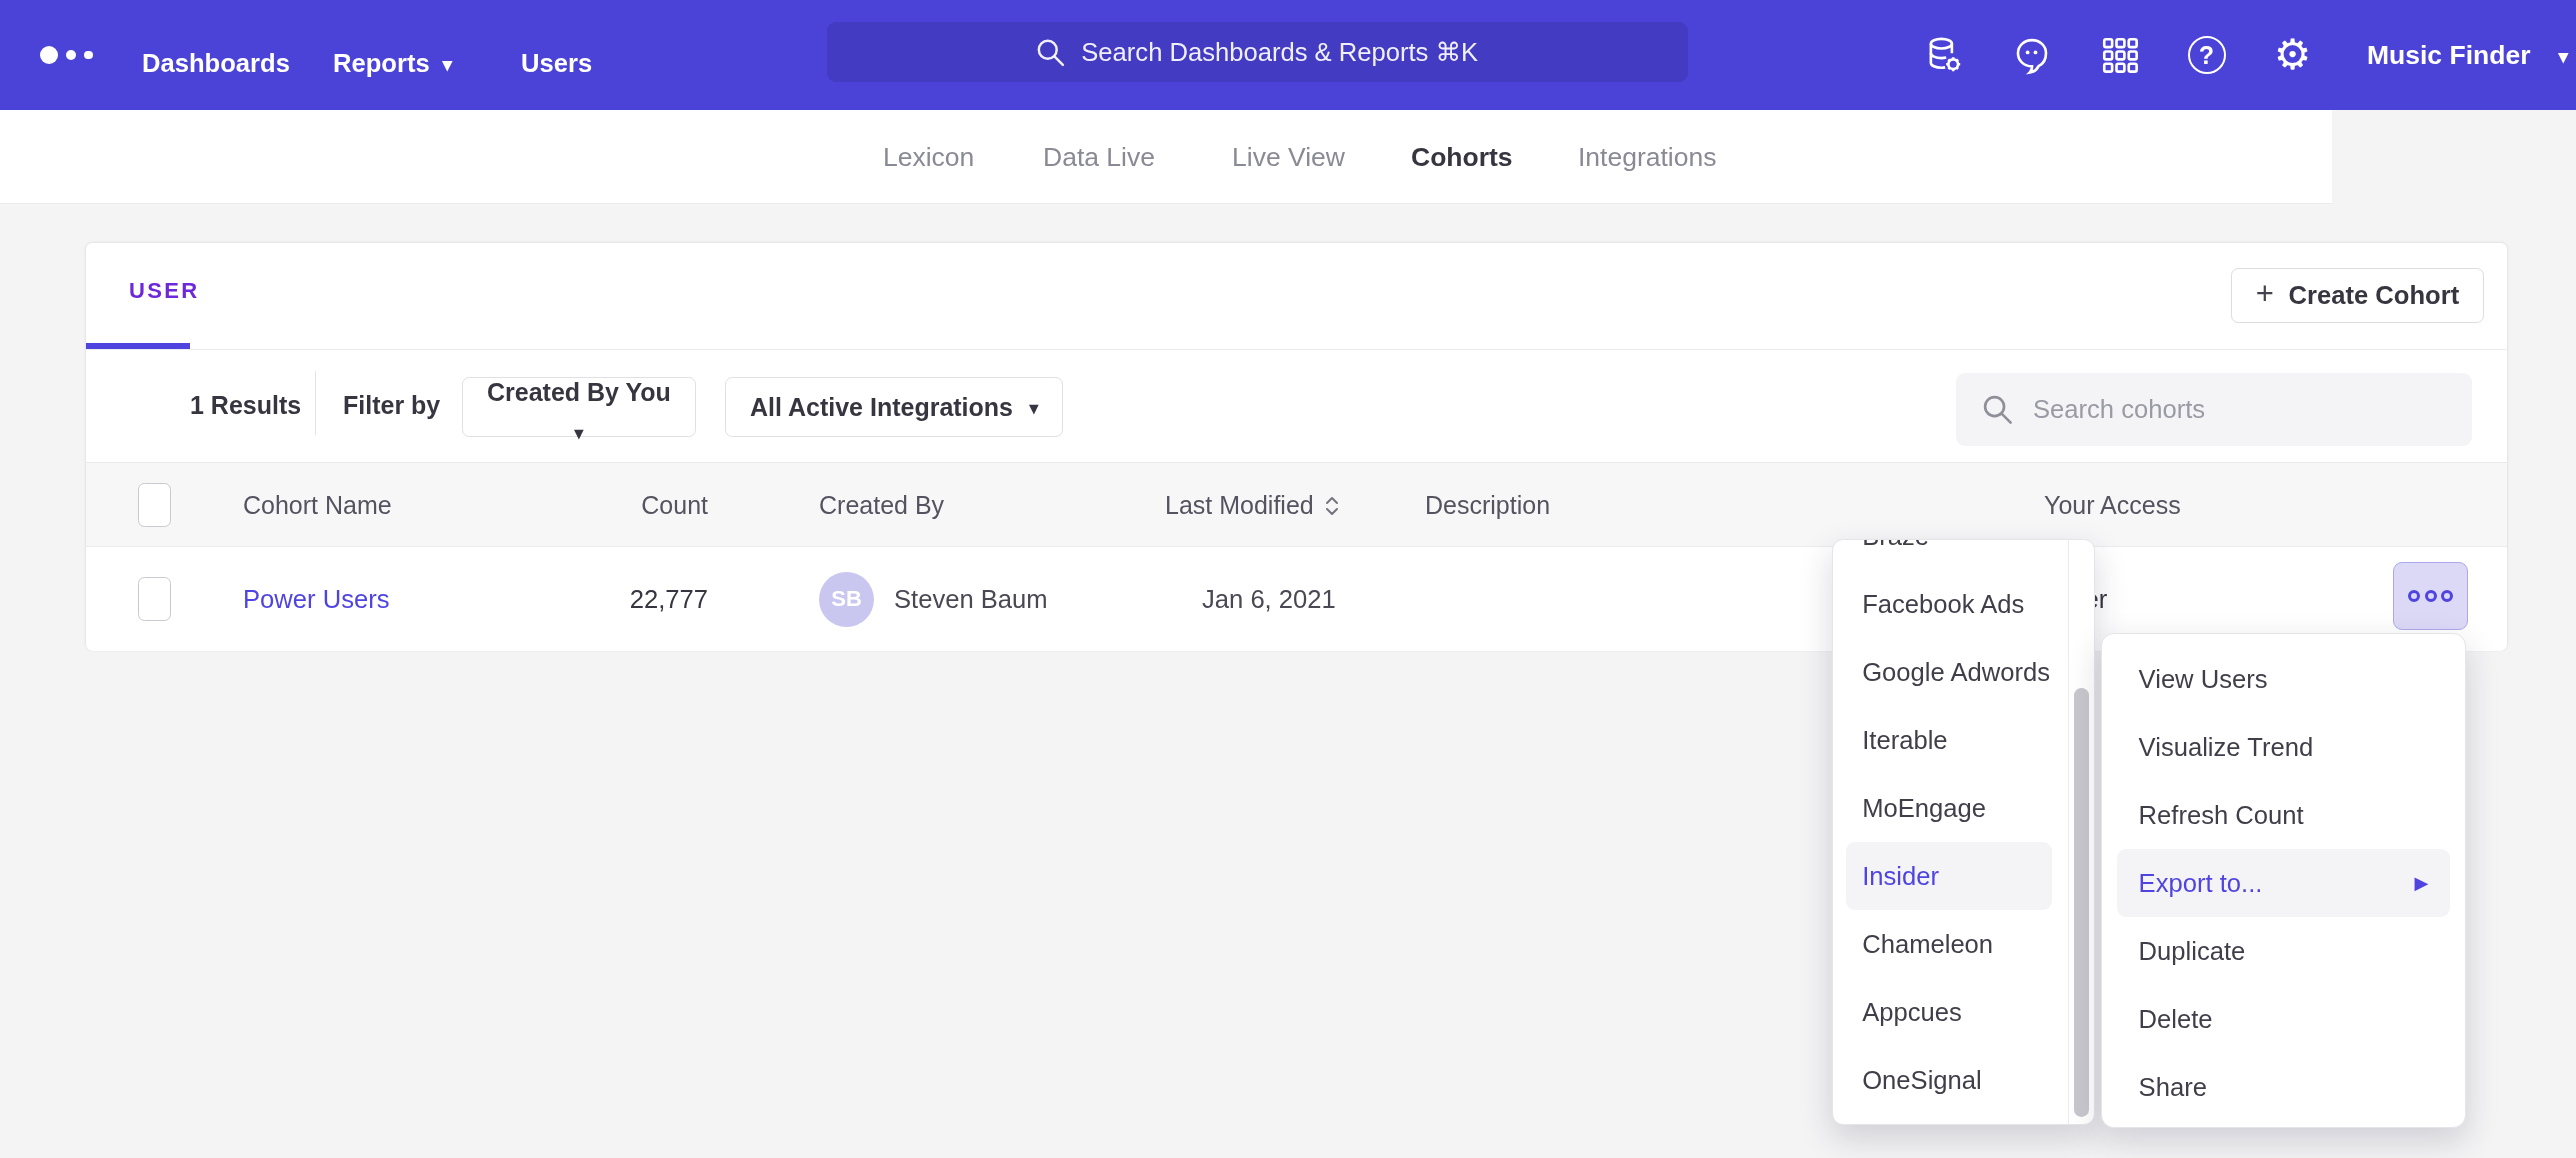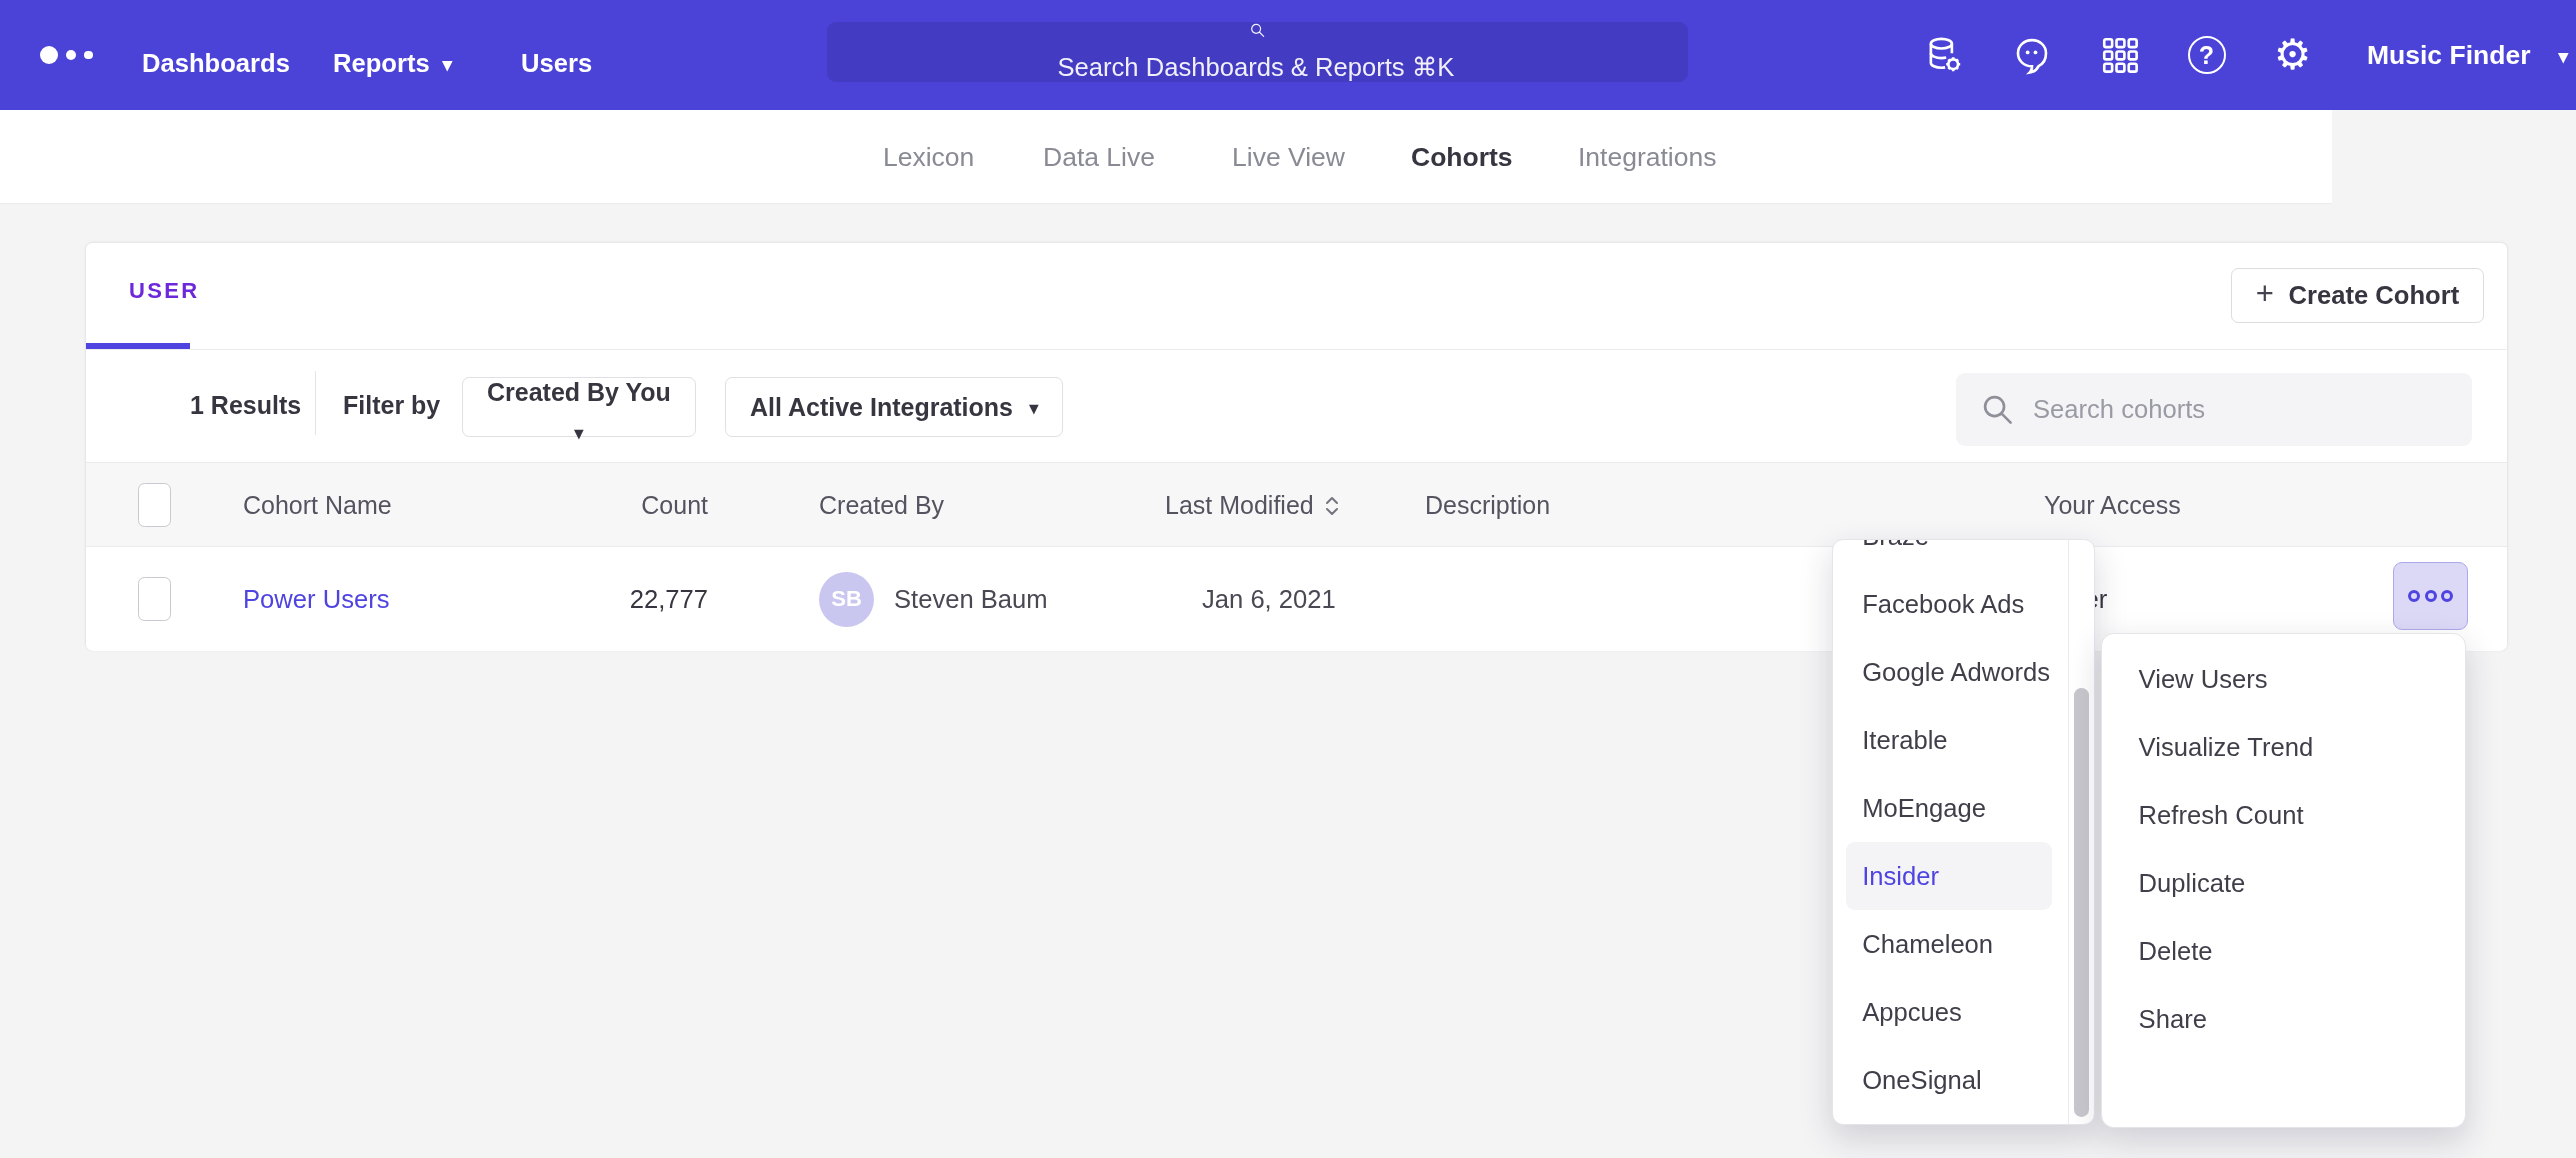--- a/index.html
+++ b/index.html
@@ -11,21 +11,21 @@
   .topnav { position:absolute; left:0; top:0; width:2576px; height:110px; background:#4b43d8; }
   .logo { position:absolute; left:40px; top:0; height:110px; display:flex; align-items:center; gap:8.2px; }
   .logo .d1 { width:18px; height:18px; border-radius:50%; background:#fff; }
   .logo .d2 { width:10px; height:10px; border-radius:50%; background:#fff; }
   .logo .d3 { width:8.2px;  height:8.2px;  border-radius:50%; background:#fff; }
   .navlink { position:absolute; top:0; height:110px; display:flex; align-items:center; gap:12.8px;
              color:#fff; font-size:25.6px; font-weight:700; cursor:pointer;margin-top:8px; }
   .nl-dash { left:142px; } .nl-rep { left:333px; } .nl-users { left:521px; }
   .caret { font-size:19px; line-height:1; position:relative; top:1.8px; }
   .nav-search { position:absolute; left:827px; top:22px; width:861px; height:60px; border-radius:9px;
-                background:#433bc2; display:flex; align-items:center; justify-content:center; gap:14.6px; color:rgba(255,255,255,0.92);flex-direction:column; }
+                background:#433bc2; display:flex; align-items:center; justify-content:center; gap:14.6px; color:rgba(255,255,255,0.92); }
   .nav-search svg { width:33px; height:33px; }
   .nav-search input { width:400px; background:transparent; border:none; outline:none;
                       font-family:"Liberation Sans",sans-serif; font-size:25.6px; color:#fff; }
   .nav-search input::placeholder { color:rgba(255,255,255,0.92); opacity:1; }
   .nav-icon { position:absolute; top:0; height:110px; width:51px; display:flex; align-items:center; justify-content:center; color:#fff; cursor:pointer; }
   .nav-icon svg { width:42px; height:42px; }
   .ni-1 { left:1918px; } .ni-2 { left:2006px; } .ni-3 { left:2094px; } .ni-4 { left:2181px; } .ni-5 { left:2267px; }
   .gear-glyph { font-size:42px; line-height:1; }
   .workspace { position:absolute; left:2367px; top:0; height:110px; display:flex; align-items:center; gap:28px;
                color:#fff; font-size:26.5px; font-weight:700; cursor:pointer; }
@@ -285,20 +285,24 @@
   <div class="panel context-menu">
     <div class="ctx-item">
       <span class="lbl">View Users</span>
     </div>
     <div class="ctx-item">
       <span class="lbl">Visualize Trend</span>
     </div>
     <div class="ctx-item">
       <span class="lbl">Refresh Count</span>
     </div>
+    <div class="ctx-item active">
+      <span class="lbl">Export to...</span>
+      <span class="ctx-arrow">▶</span>
+    </div>
     <div class="ctx-item">
       <span class="lbl">Duplicate</span>
     </div>
     <div class="ctx-item">
       <span class="lbl">Delete</span>
     </div>
     <div class="ctx-item">
       <span class="lbl">Share</span>
     </div>
   </div>

